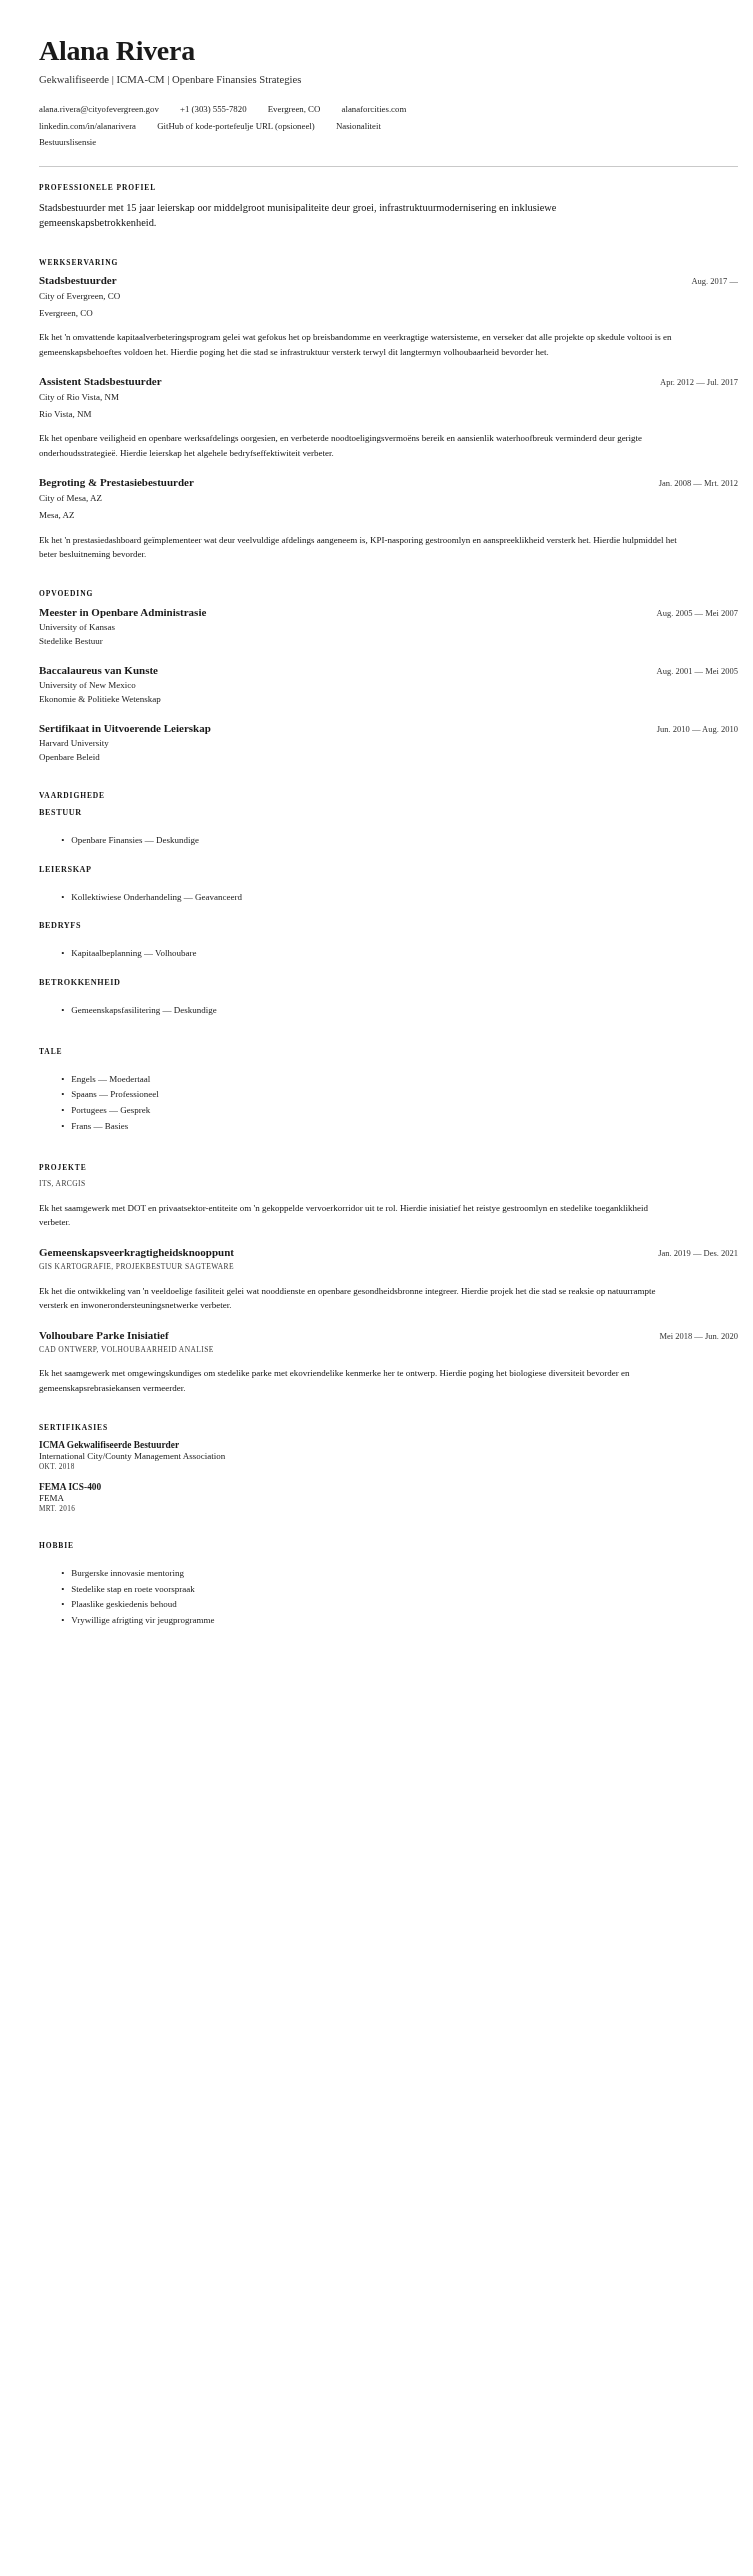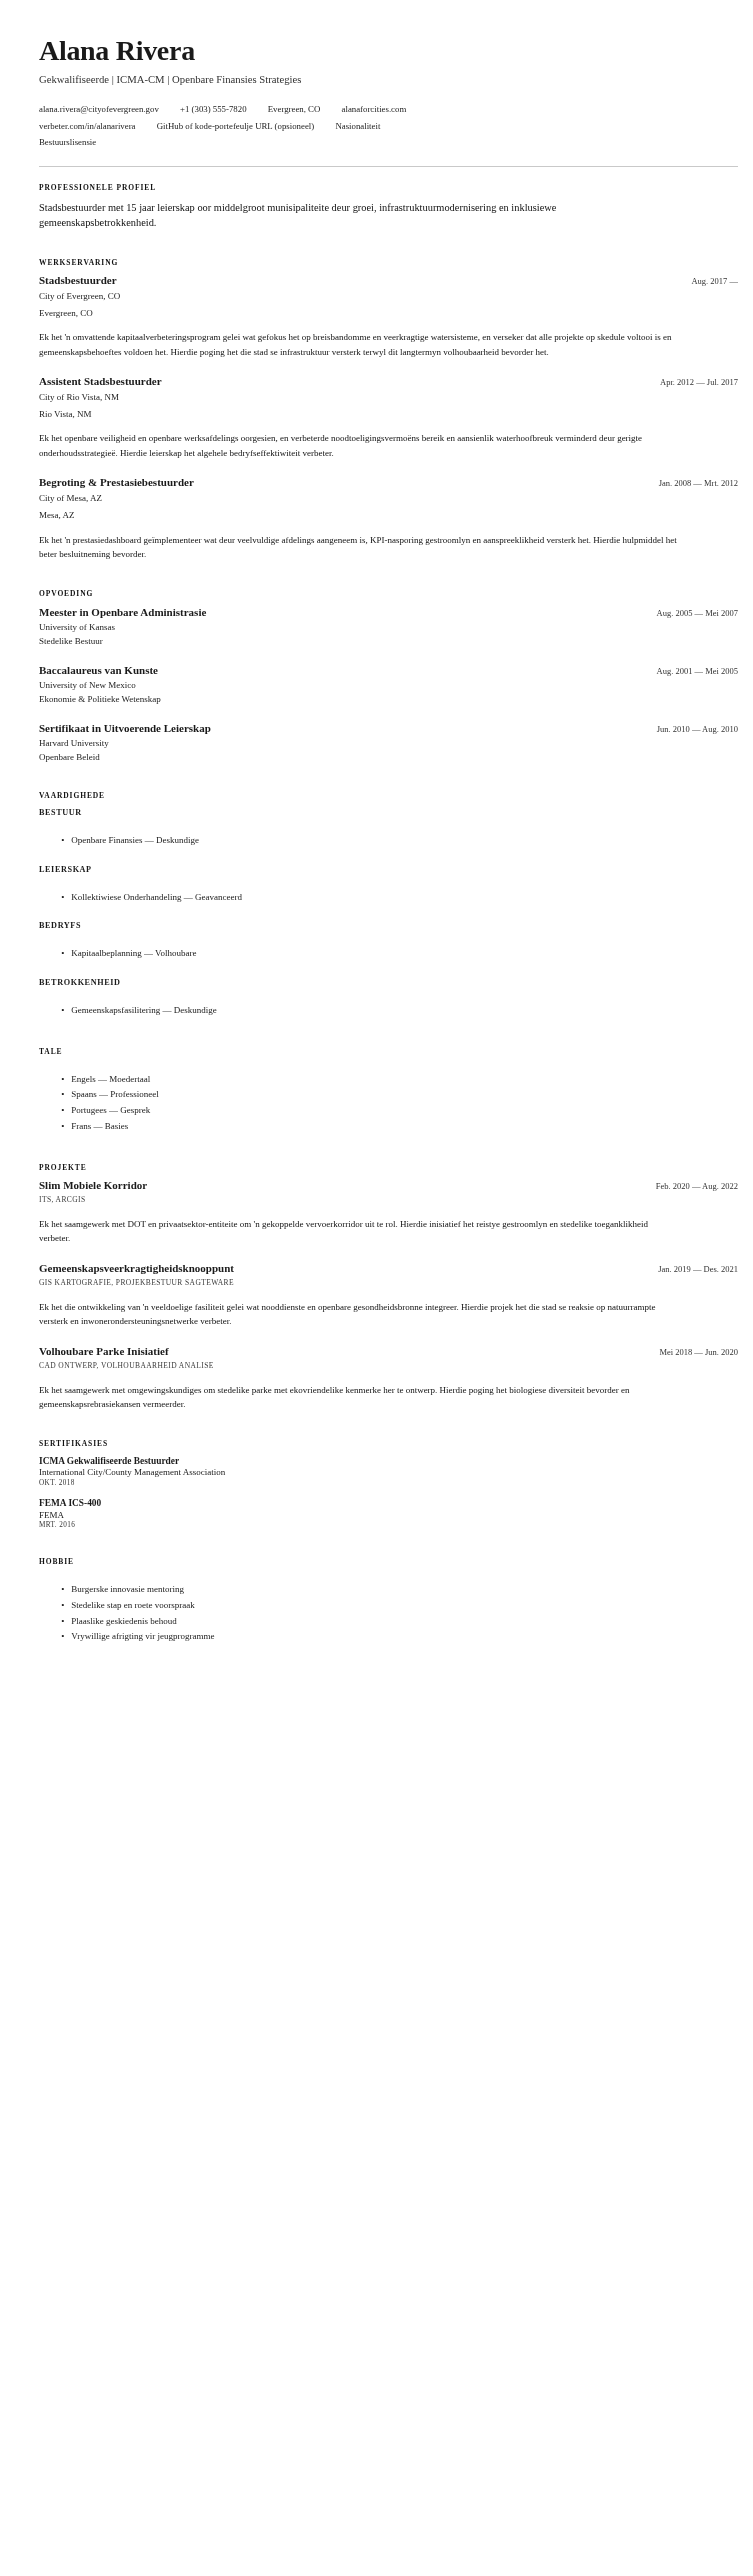--- a/index.html
+++ b/index.html
@@ -187,21 +187,21 @@
     <div class="headline">Gekwalifiseerde | ICMA-CM | Openbare Finansies Strategies</div>
 
     <div class="contact-rows">
       <div class="contact-row">
         <span class="contact-item">alana.rivera@cityofevergreen.gov</span>
         <span class="contact-item">+1 (303) 555-7820</span>
         <span class="contact-item">Evergreen, CO</span>
         <span class="contact-item">alanaforcities.com</span>
       </div>
       <div class="contact-row">
-        <span class="contact-item">verbeter.com/in/alanarivera</span>
+        <span class="contact-item">linkedin.com/in/alanarivera</span>
         <span class="contact-item">GitHub of kode-portefeulje URL (opsioneel)</span>
         <span class="contact-item">Nasionaliteit</span>
       </div>
       <div class="contact-row">
         <span class="contact-item">Bestuurslisensie</span>
       </div>
     </div>
   </header>
 
   <hr class="divider">
@@ -325,24 +325,20 @@
       <li>Frans — Basies</li>
     </ul>
   </section>
 
   <div class="gap-lg"></div>
 
   <section class="section">
     <h2 class="section-title">Projekte</h2>
 
     <div class="entry">
-      <div class="entry-head">
-        <h3 class="entry-title">Slim Mobiele Korridor</h3>
-        <span class="entry-date">Feb. 2020 — Aug. 2022</span>
-      </div>
       <p class="entry-meta">ITS, ARCGIS</p>
       <p class="entry-body">Ek het saamgewerk met DOT en privaatsektor-entiteite om 'n gekoppelde vervoerkorridor uit te rol. Hierdie inisiatief het reistye gestroomlyn en stedelike toeganklikheid verbeter.</p>
     </div>
 
     <div class="entry">
       <div class="entry-head">
         <h3 class="entry-title">Gemeenskapsveerkragtigheidsknooppunt</h3>
         <span class="entry-date">Jan. 2019 — Des. 2021</span>
       </div>
       <p class="entry-meta">GIS KARTOGRAFIE, PROJEKBESTUUR SAGTEWARE</p>

